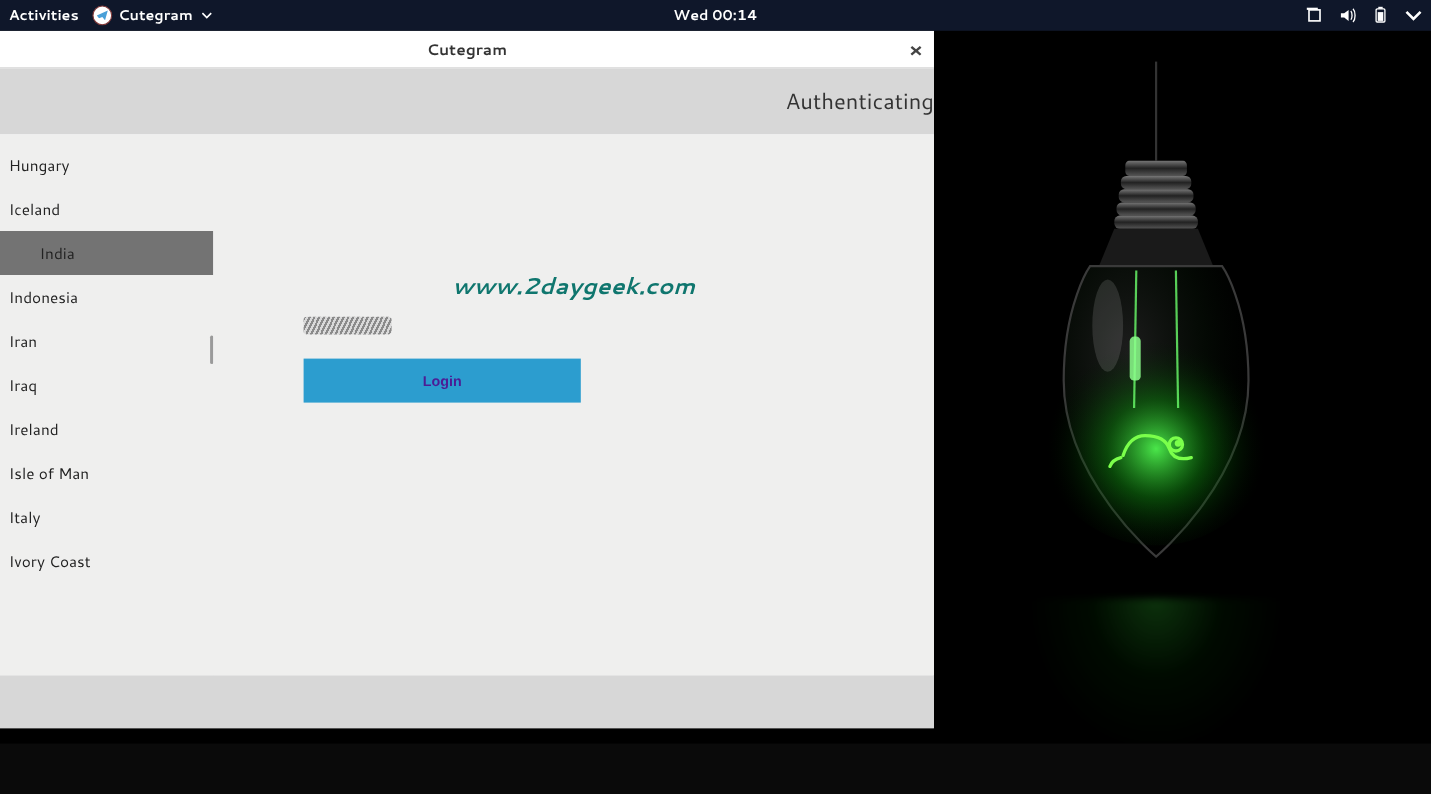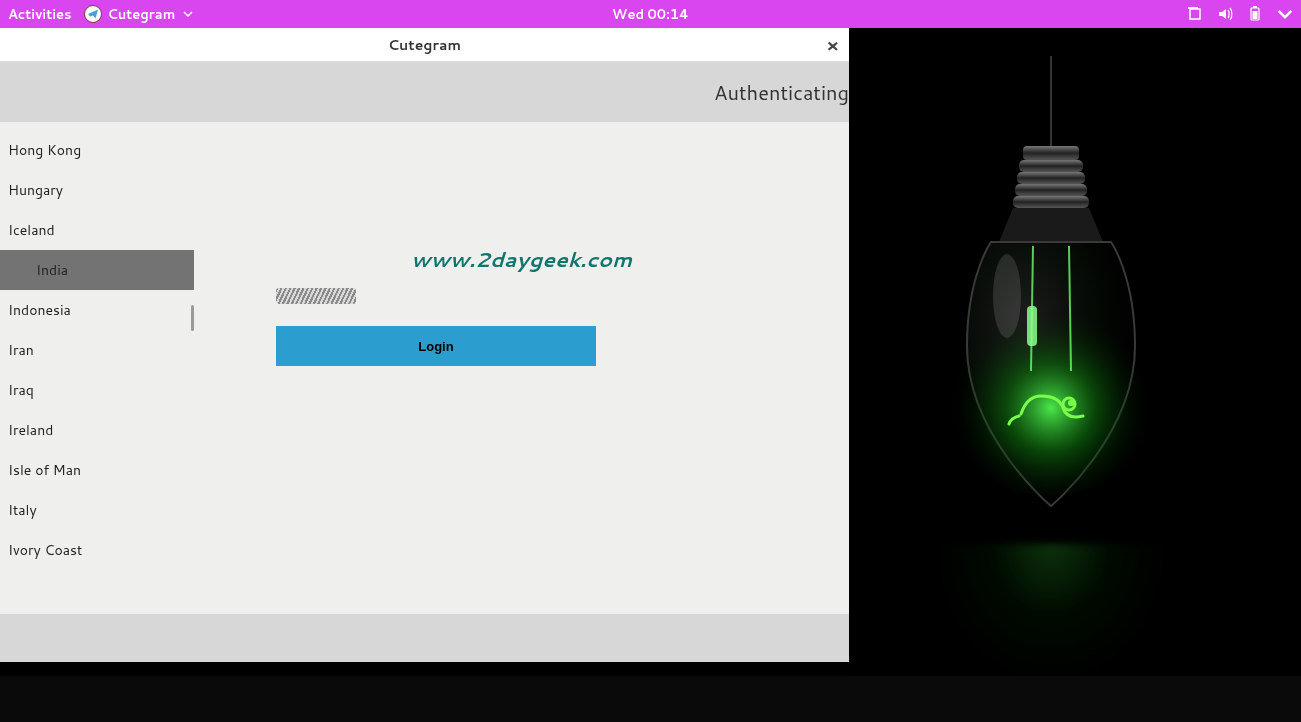--- a/index.html
+++ b/index.html
@@ -2,21 +2,21 @@
 <html><head>
 <meta charset="utf-8">
 <style>
   * { box-sizing: border-box; margin: 0; padding: 0; }
   html, body { width: 1301px; height: 722px; overflow: hidden; font-family: "Cantarell", "Segoe UI", Arial, sans-serif; }
   body { background: #000; position: relative; }
 
   
   .topbar {
     position: absolute; top: 0; left: 0; right: 0; height: 28px;
-    background: #d946ef; color: #fff; display: flex; align-items: center;
+    background: #0f172a; color: #fff; display: flex; align-items: center;
     font-size: 13px; font-weight: 700; padding: 0 8px;
     z-index: 50;
   }
   .topbar-left { display: flex; align-items: center; gap: 12px; }
   .topbar-center { position: absolute; left: 50%; transform: translateX(-50%); }
   .topbar-right { margin-left: auto; display: flex; align-items: center; gap: 14px; }
   .app-menu { display: flex; align-items: center; gap: 6px; }
   .app-icon {
     width: 18px; height: 18px; border-radius: 50%; background: #fff;
     display: flex; align-items: center; justify-content: center;
@@ -101,22 +101,22 @@
     white-space: nowrap;
   }
   .form-inner { position: absolute; left: 82px; top: 166px; width: 300px; }
   .dial-code { font-size: 19px; font-weight: 600; color: #222; margin-bottom: 18px; }
   .phone-input-placeholder {
     width: 80px; height: 16px; margin-bottom: 22px;
     background: repeating-linear-gradient(115deg,#8a8a8a 0 2px,#d9d9d9 2px 4px);
     border-radius: 3px;
   }
   .login-btn {
-    width: 320px; height: 40px; background: #2c9dcf; border: none;
-    color: #000000; font-size: 13px; font-weight: 700; cursor: pointer;
+    width: 252px; height: 40px; background: #2c9dcf; border: none;
+    color: #4c1d95; font-size: 13px; font-weight: 700; cursor: pointer;
   }
 
   .window-footer {
     height: 48px; background: #d7d7d7;
   }
 </style>
 </head>
 <body>
 
 <div class="topbar">
@@ -215,21 +215,20 @@
     <span class="close">×</span>
   </div>
 
   <div class="auth-header">
     <span>Authenticating</span>
   </div>
 
   <div class="content">
     <div class="country-list" id="country-list">
 
-      <div class="country-item">Hong Kong</div>
         <div class="country-item">Hungary</div>
         <div class="country-item">Iceland</div>
         <div class="country-item selected">India</div>
         <div class="country-item">Indonesia</div>
         <div class="country-item">Iran</div>
         <div class="country-item">Iraq</div>
         <div class="country-item">Ireland</div>
         <div class="country-item">Isle of Man</div>
         <div class="country-item">Italy</div>
         <div class="country-item">Ivory Coast</div>

